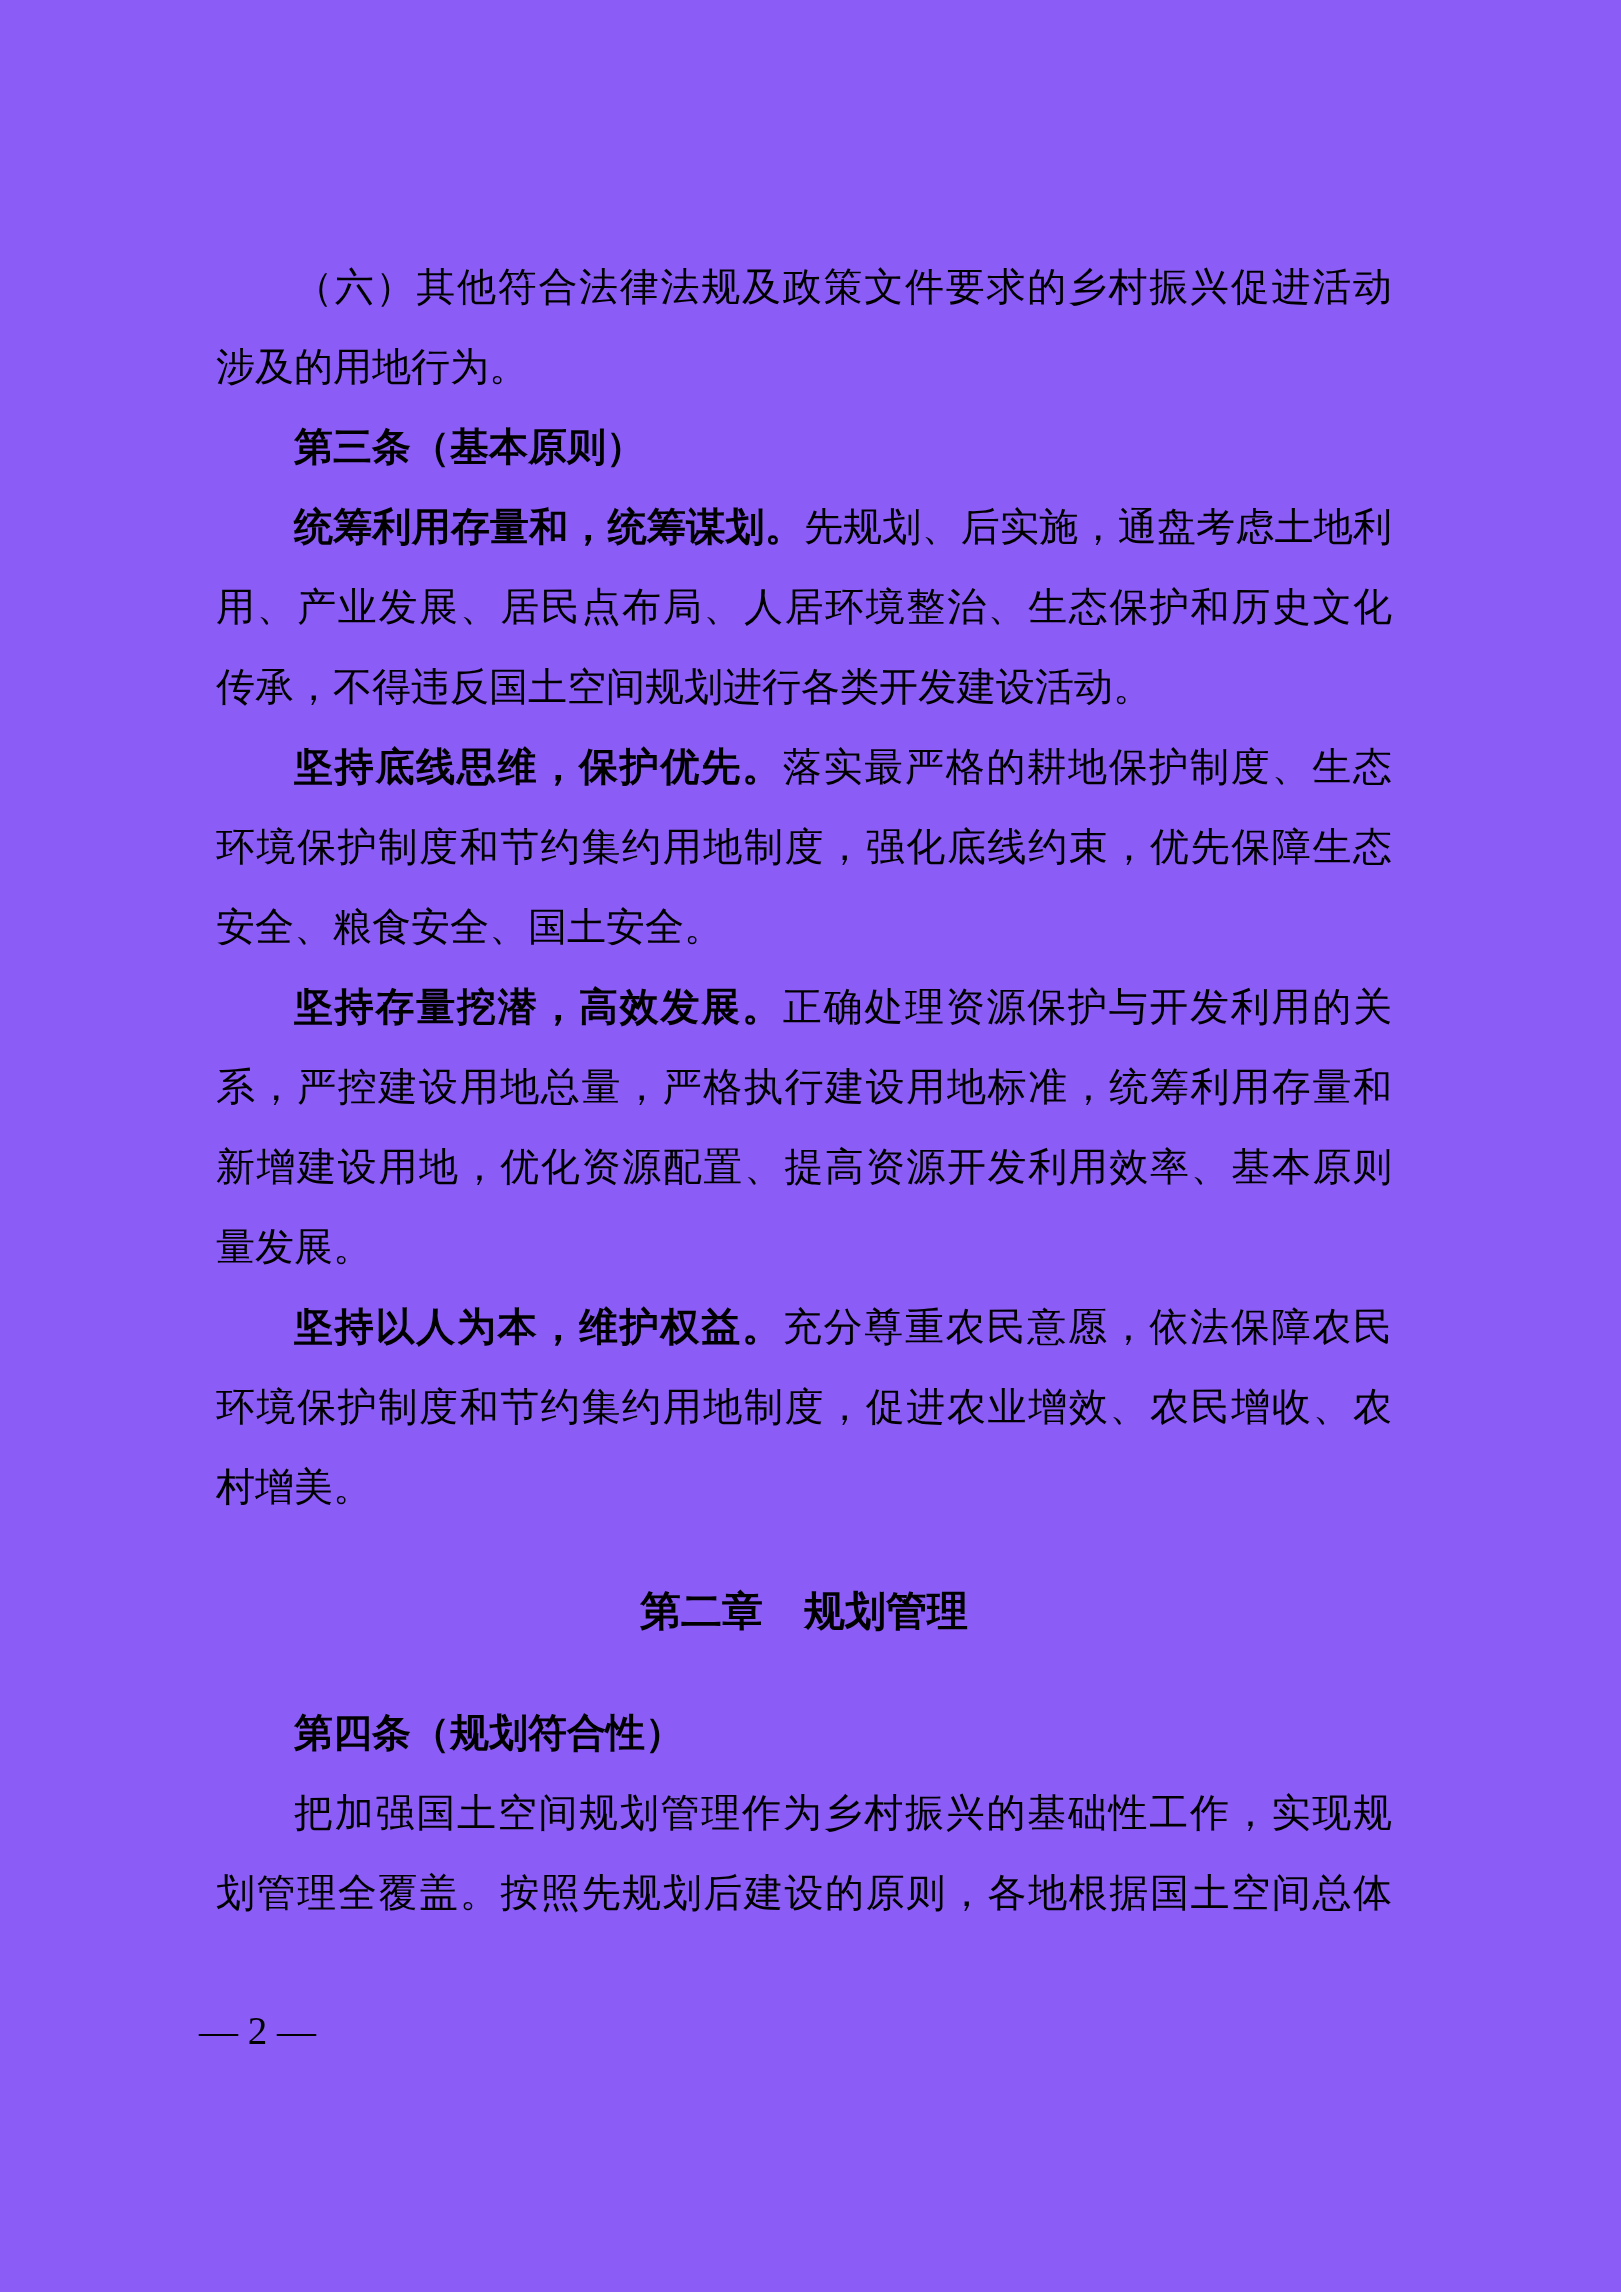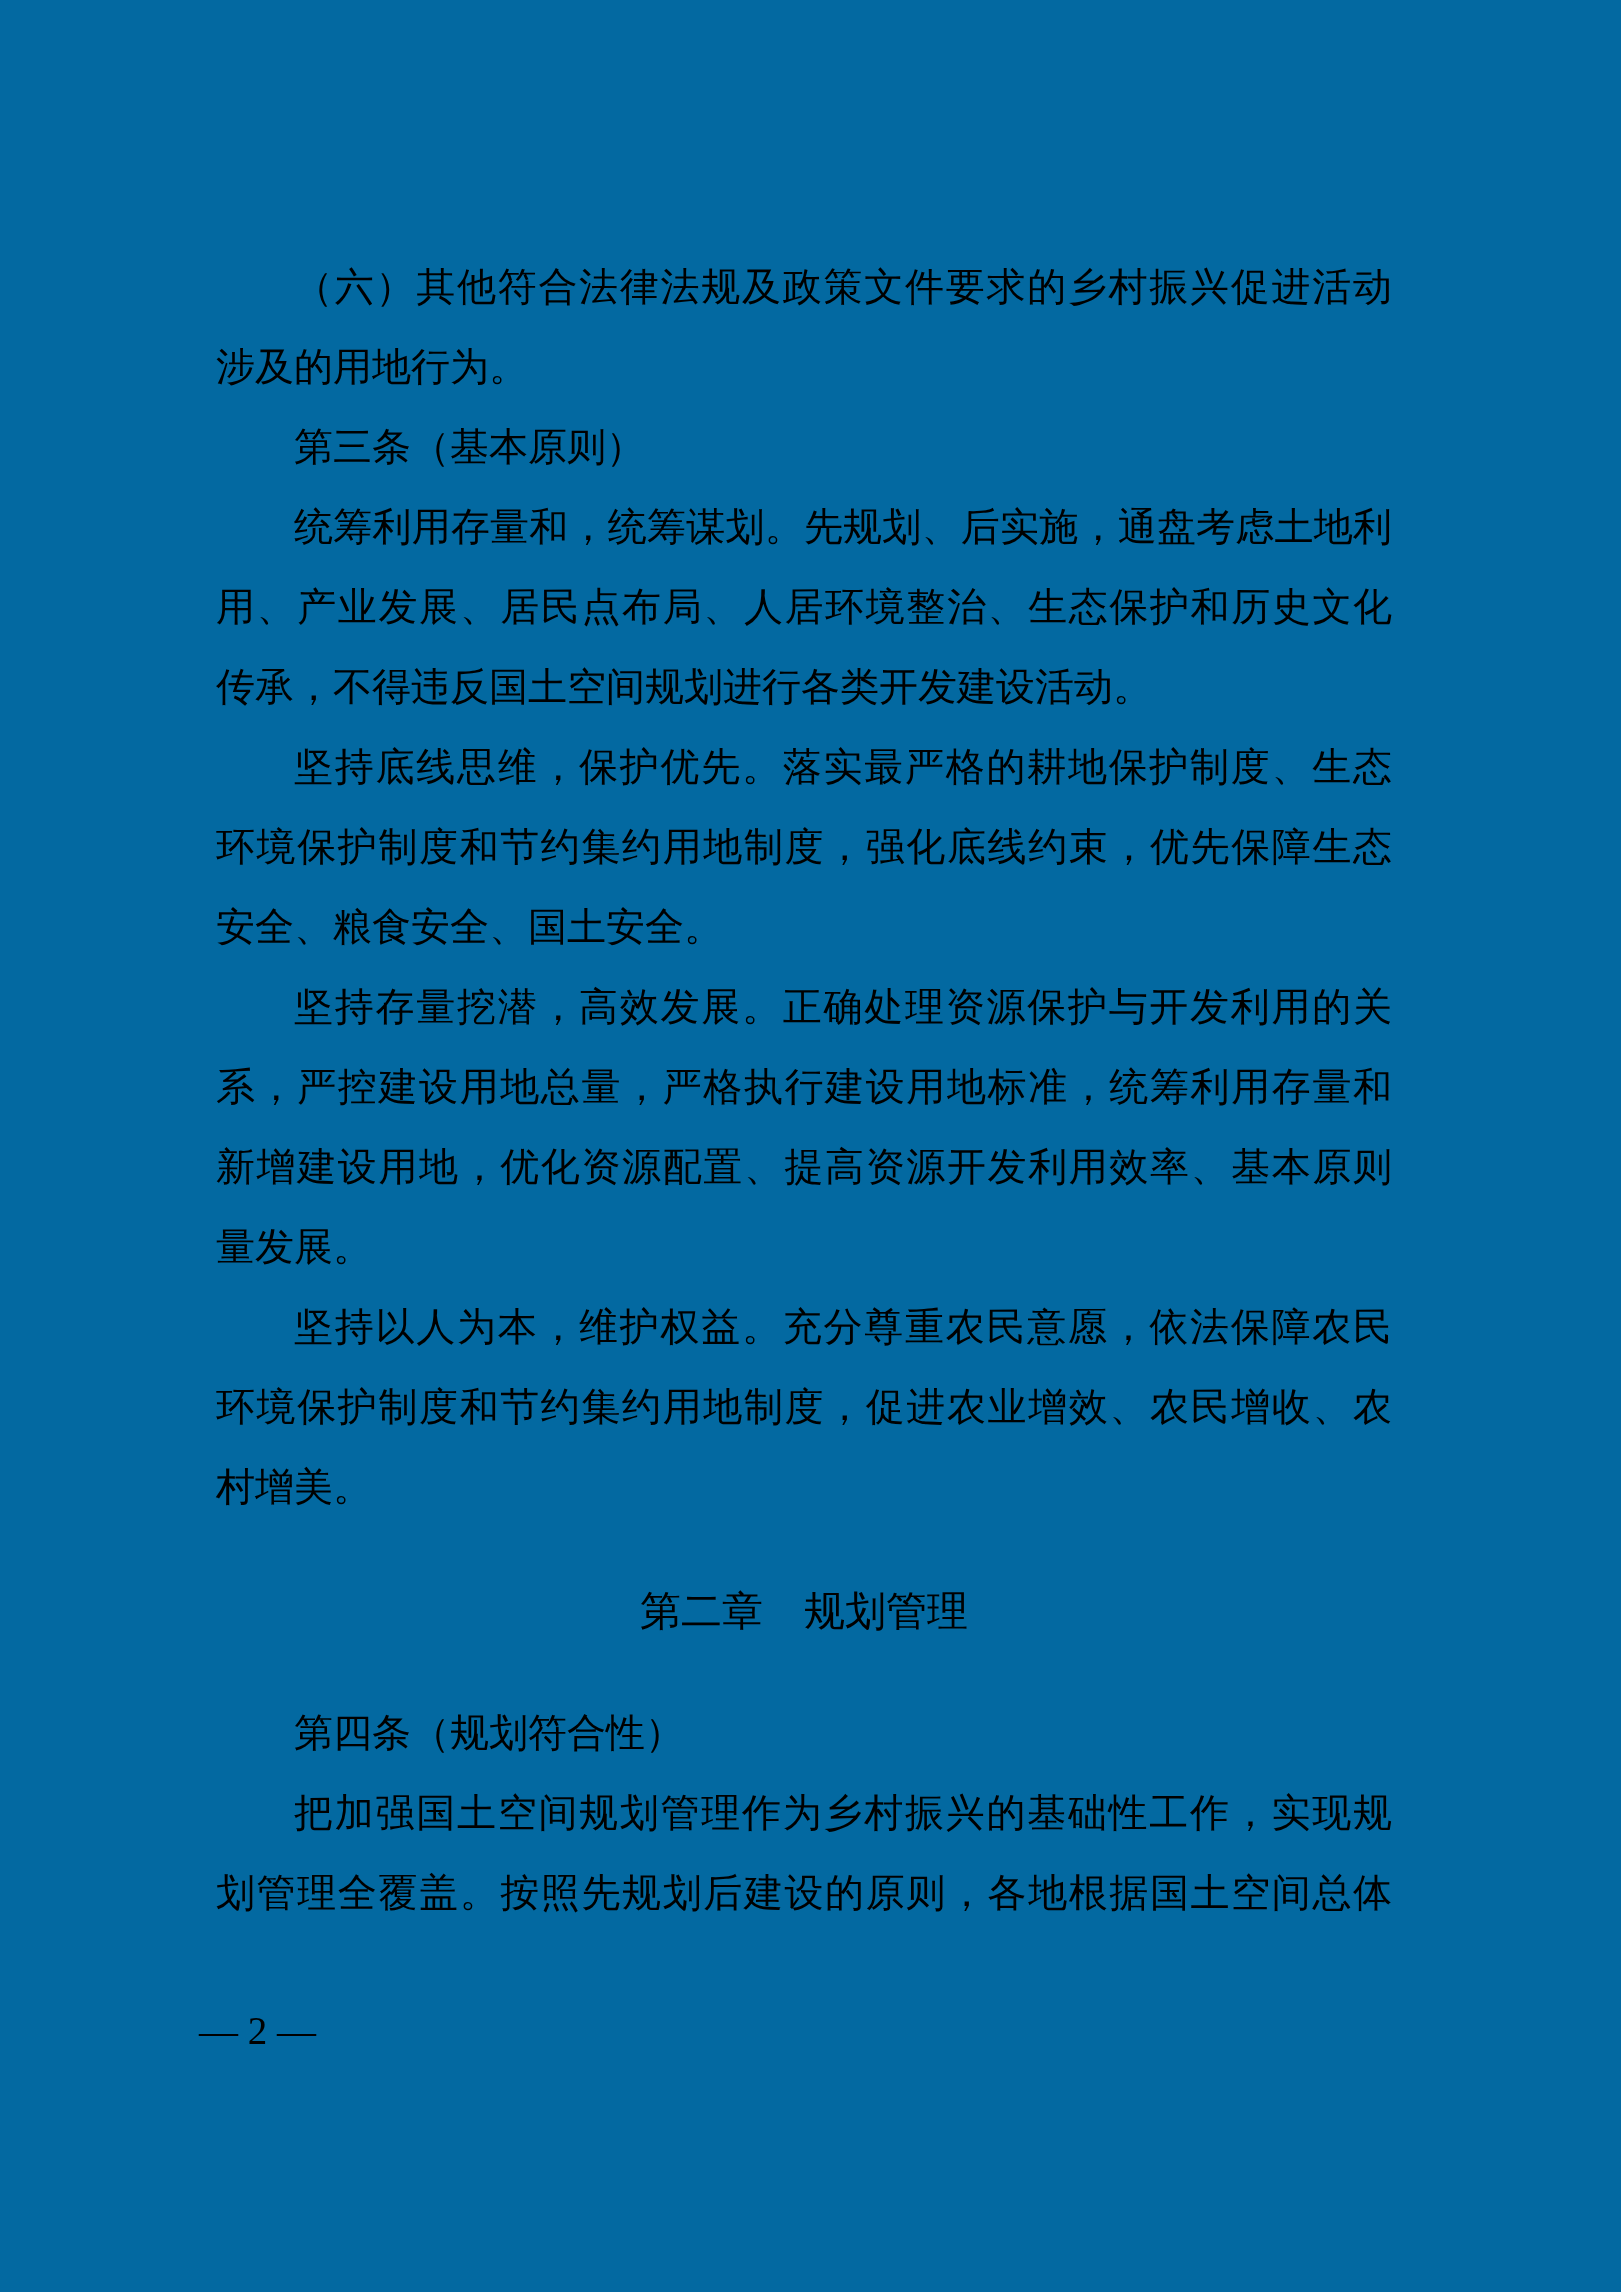--- a/index.html
+++ b/index.html
@@ -1,21 +1,21 @@
 <!DOCTYPE html>
 <html><head>
 <meta charset="utf-8">
 <style>
   * { margin: 0; padding: 0; box-sizing: border-box; }
   html, body { background: #ffffff; }
   .page {
     position: relative;
     width: 1621px;
     height: 2293px;
-    background: #0369a1;
+    background: #8b5cf6;
     color: #000000;
     font-family: "Liberation Serif", "DejaVu Serif", serif;
     overflow: hidden;
   }
   .body-column {
     position: absolute;
     left: 216px;
     top: 247px;
     width: 1176px;
   }
@@ -26,21 +26,21 @@
     white-space: nowrap;
     text-align: justify;
     text-align-last: justify;
     text-justify: inter-ideograph;
   }
   .line.indent { padding-left: 78px; }
   .line.no-stretch { text-align-last: left; }
   .line b,
   .line.heading,
   .line.chapter {
-    font-weight: 400;
+    font-weight: 700;
     font-family: "Liberation Sans", "DejaVu Sans", sans-serif;
   }
   .line.heading { text-align-last: left; }
   .line.chapter {
     font-size: 41px;
     text-align: right;
     text-align-last: center;
     margin-top: 44px;
     margin-bottom: 42px;
   }

